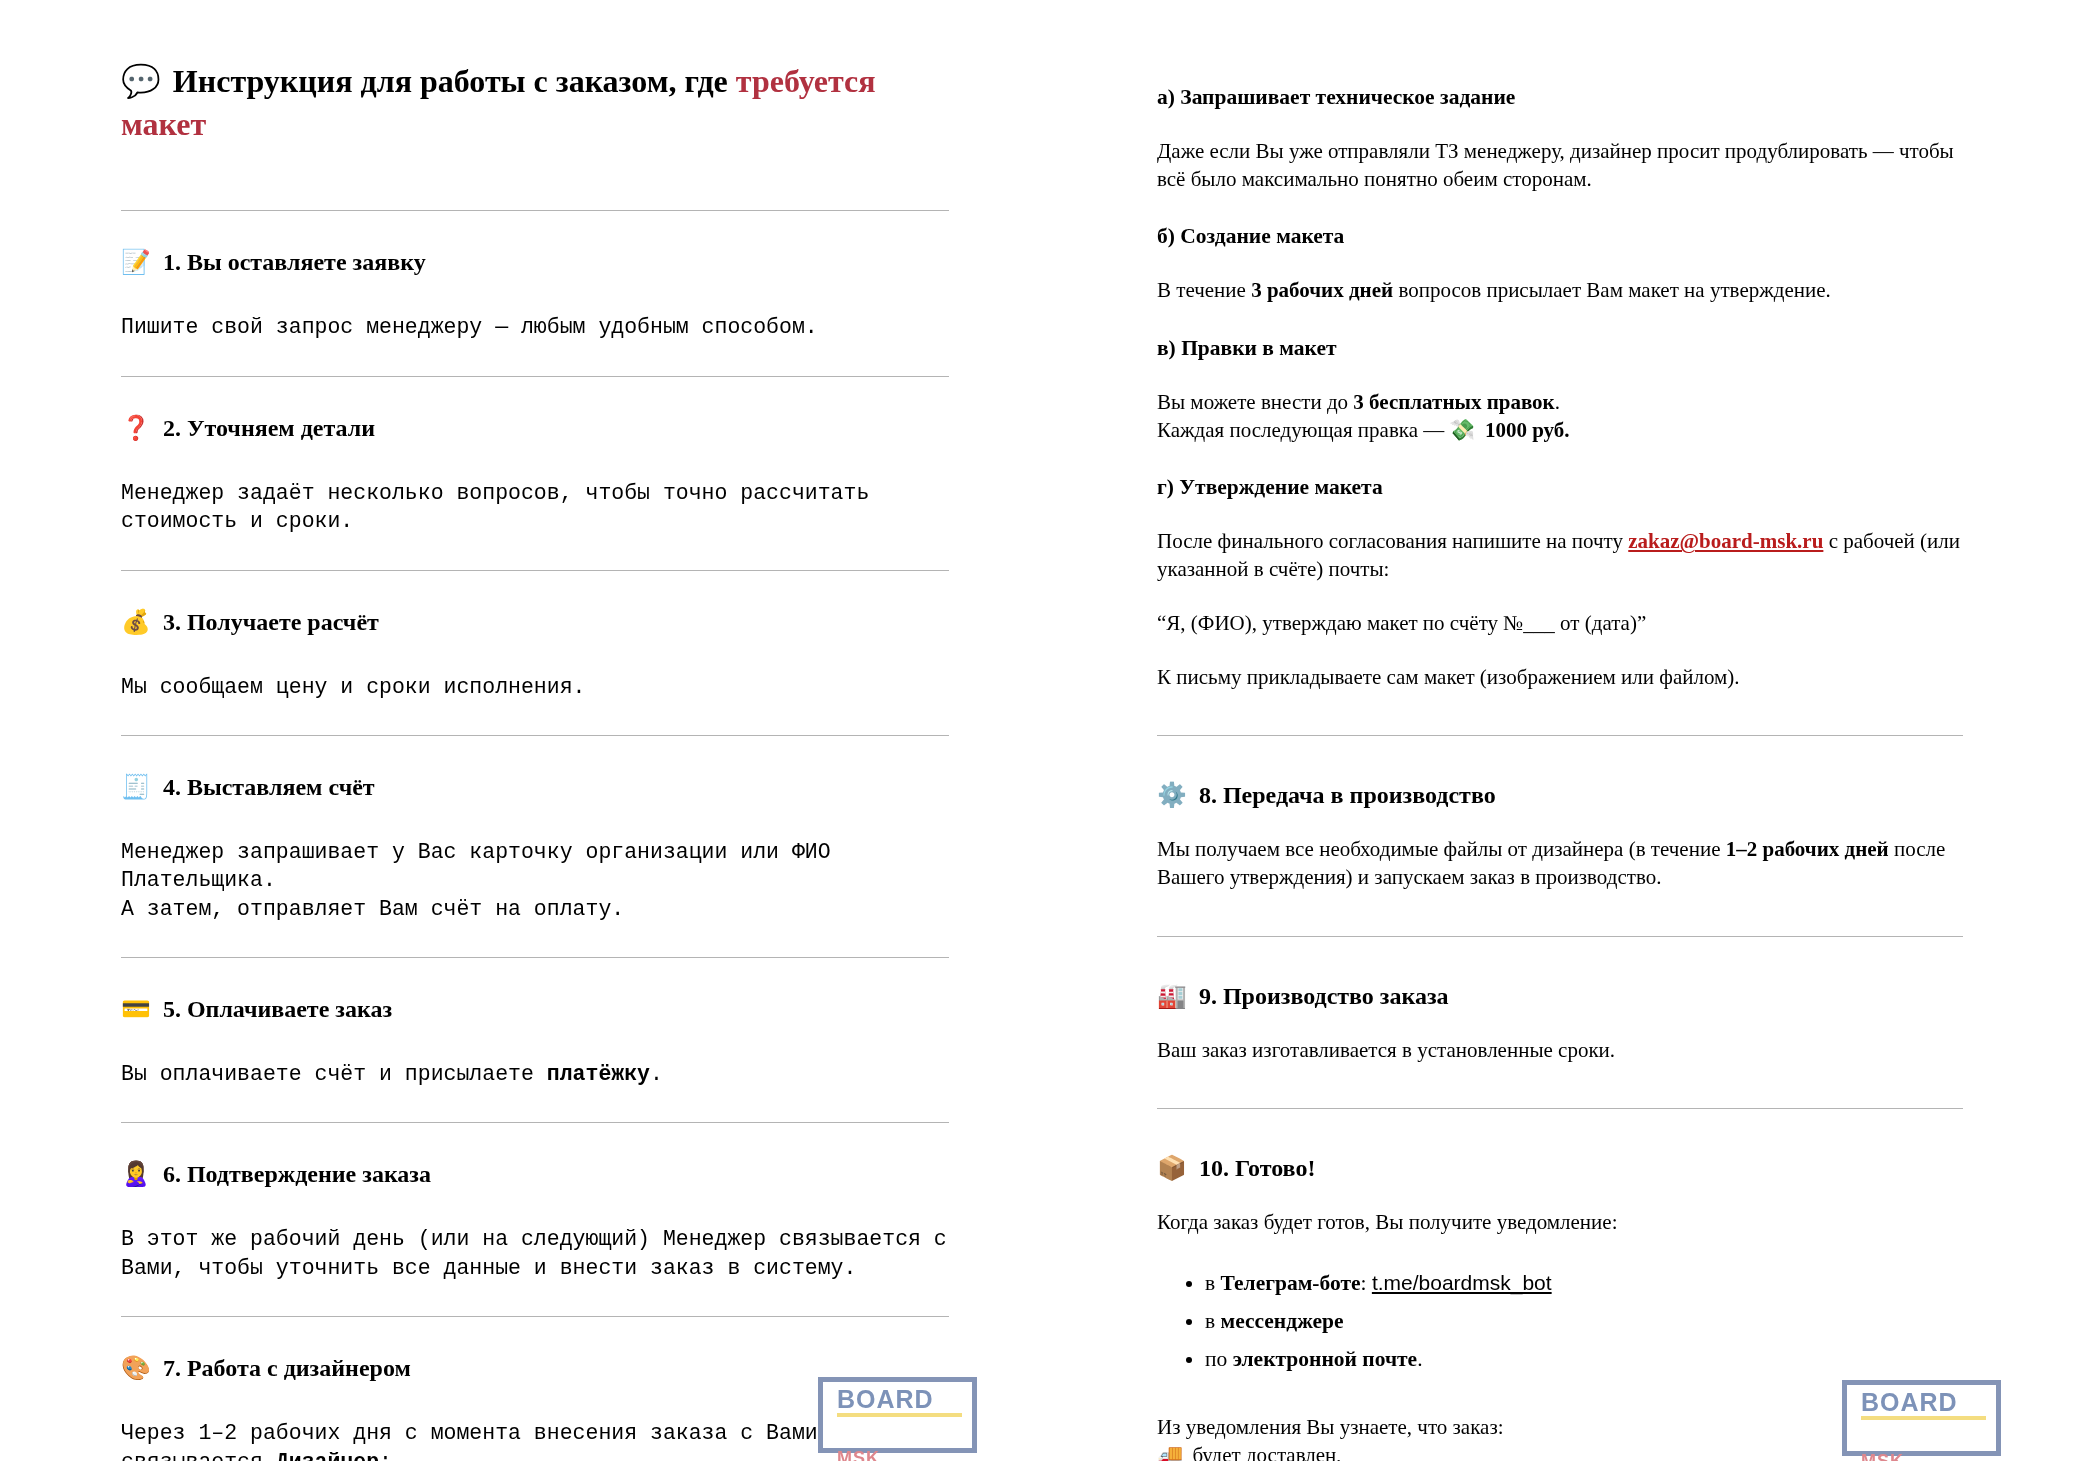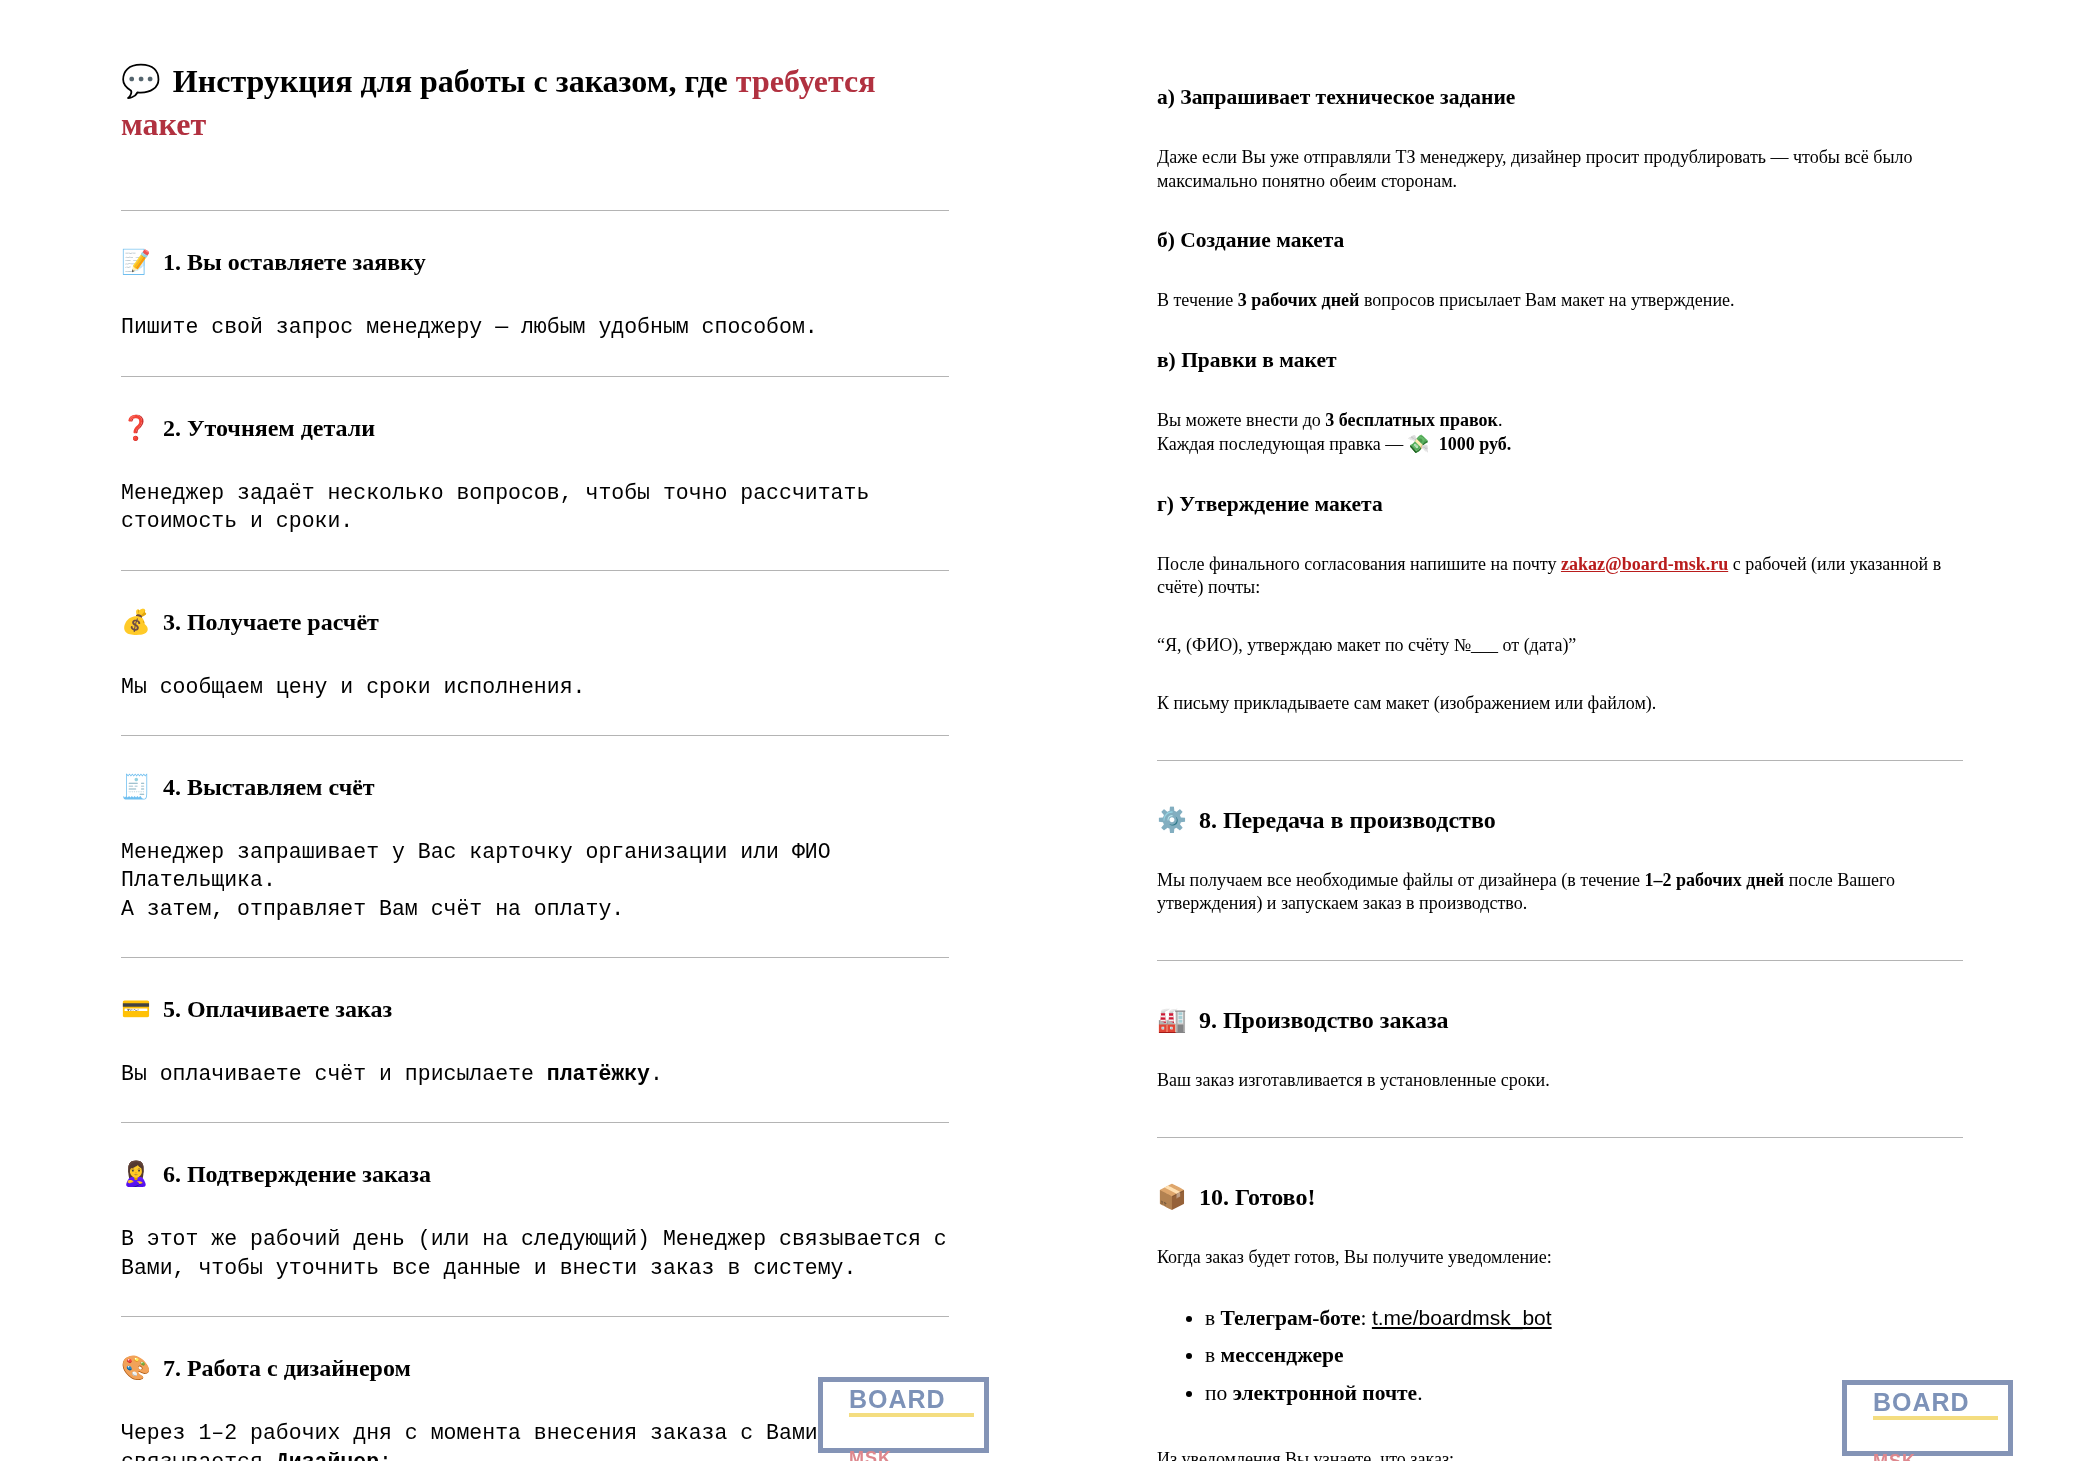--- a/index.html
+++ b/index.html
@@ -31,41 +31,41 @@
 
   .rule{border:none;border-top:1px solid #b4b4b4;height:0;margin:34px 0 0;}
   .rule.first{margin-top:64px;}
 
   .sec-h{margin:36px 0 0;font-size:24px;font-weight:bold;line-height:1.25;}
   .sec-p{margin:36px 0 34px;font-size:21.5px;line-height:1.32;font-family:Liberation Mono, monospace;}
 
   .h-letter{margin:30px 0 26px;font-size:21.5px;font-weight:bold;line-height:1.3;}
   .h-letter.first-r{margin-top:84px;}
   .h-num{margin:44px 0 0;font-size:24px;font-weight:bold;line-height:1.25;}
-  .para{margin:34px 0;font-size:18px;line-height:1.32;}
+  .para{margin:26px 0;font-size:21px;line-height:1.32;}
   .rule-r{border:none;border-top:1px solid #b4b4b4;height:0;margin:44px 0 0;}
 
   .b{font-weight:bold;}
   a.link{
     font-family:"Liberation Sans", sans-serif;
     color:#000;font-size:21px;text-align:right;
   }
   a.mail{color:#b91c1c;font-weight:bold;text-decoration:underline;}
 
   ul.bullets{margin:32px 0 40px;padding-left:48px;}
   ul.bullets li{margin:0 0 10px;font-size:21.5px;line-height:1.3;}
 
   .brand-logo{
     position:absolute;
     width:125px;height:62px;
     border:5px solid #8494b6;
     background:#fff;
     font-family:"Liberation Sans", sans-serif;
     font-weight:bold;
-    padding:4px 10px 0 26px;
+    padding:4px 10px 0 14px;
     box-sizing:content-box;
   }
   .logo-left{left:818px;top:1377px;}
   .logo-right{left:829px;top:1380px;}
   .brand-logo .l1{display:block;font-size:25px;letter-spacing:1px;color:#7d92b8;line-height:1.05;}
   .brand-logo .bar{display:block;height:4px;background:#f4dd80;margin:1px 0 2px;}
   .brand-logo .l2{display:block;font-size:18px;letter-spacing:1px;color:#de878d;text-align:left;line-height:1.05;margin-top:32px;}
 </style>
 </head>
 <body>

